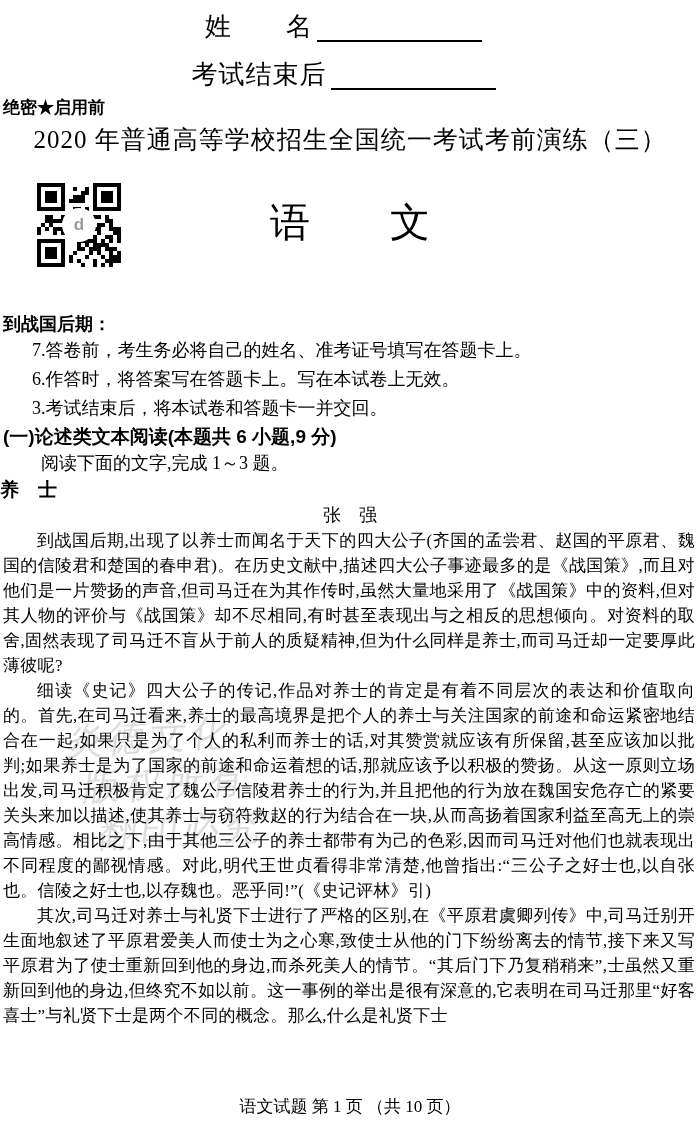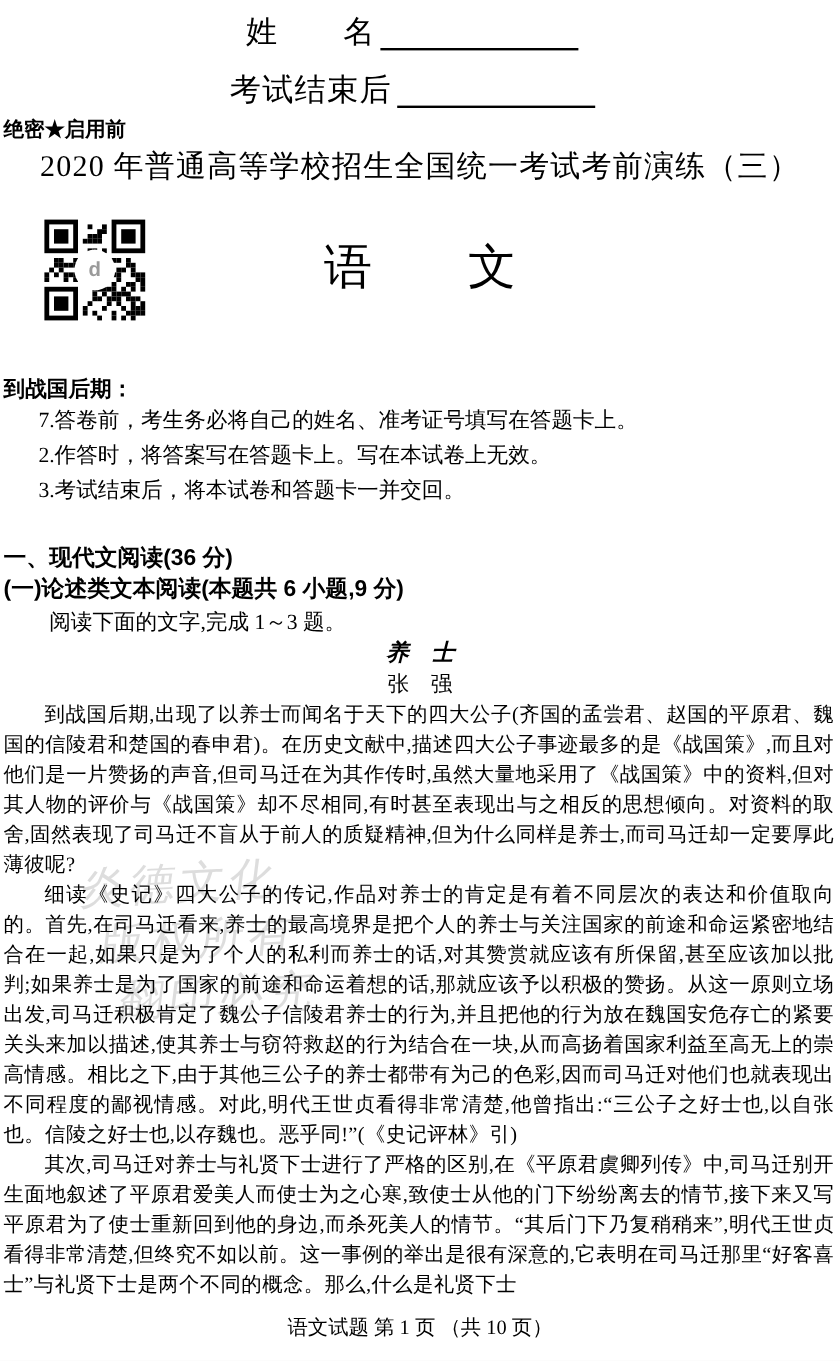--- a/index.html
+++ b/index.html
@@ -41,22 +41,22 @@
 
   .notice-heading { margin-top:66px; padding-left:3px; font-size:18px; font-weight:bold;
                     font-family:"Liberation Sans", sans-serif; line-height:24px; }
   .notice-item { padding-left:32px; font-size:18px; line-height:29px; }
 
   .part-heading { margin-top:30px; padding-left:3px; font-size:19px; font-weight:bold;
                   font-family:"Liberation Sans", sans-serif; line-height:25px; }
   .sub-heading  { padding-left:3px; font-size:19px; font-weight:bold;
                   font-family:"Liberation Sans", sans-serif; line-height:27px; }
   .instruction  { padding:0 5px; text-indent:2em; font-size:18px; line-height:27px; }
-  .essay-title  { text-align:center; font-size:19px; font-weight:bold;
-                  font-family:"Liberation Sans", sans-serif; line-height:26px;font-style:italic; }
+  .essay-title  { font-size:19px; font-weight:bold;
+                  font-family:"Liberation Sans", sans-serif; line-height:26px; }
   .essay-author { text-align:center; font-size:18px; line-height:24px; }
 
   .essay-body { padding:0 5px 0 3px; margin-top:1px; }
   .essay-body p { text-align:justify; text-justify:inter-ideograph; text-indent:2em;
                   font-size:17px; line-height:25px; letter-spacing:0.3px;
                   font-style:normal; }
 
   .footer { position:absolute; left:0; top:1096px; width:100%; text-align:center;
             font-size:17px; line-height:22px; background:#fff; }
 
@@ -203,31 +203,30 @@
         <i></i>
       </div>
     <div class="qr-logo">d</div>
   </div>
 
   <div class="subject-title">语　　文</div>
 
   <div class="notice-heading">到战国后期：</div>
   <div class="notice-list">
     <div class="notice-item">7.答卷前，考生务必将自己的姓名、准考证号填写在答题卡上。</div>
-    <div class="notice-item">2.作答时，将答案写在答题卡上。写在本试卷上无效。</div>
+    <div class="notice-item">6.作答时，将答案写在答题卡上。写在本试卷上无效。</div>
     <div class="notice-item">3.考试结束后，将本试卷和答题卡一并交回。</div>
   </div>
 
-  <div class="part-heading">一、现代文阅读(36 分)</div>
   <div class="sub-heading">(一)论述类文本阅读(本题共 6 小题,9 分)</div>
   <div class="instruction">阅读下面的文字,完成 1～3 题。</div>
   <div class="essay-title">养　士</div>
   <div class="essay-author">张　强</div>
 
   <div class="essay-body">
     <p>到战国后期,出现了以养士而闻名于天下的四大公子(齐国的孟尝君、赵国的平原君、魏国的信陵君和楚国的春申君)。在历史文献中,描述四大公子事迹最多的是《战国策》,而且对他们是一片赞扬的声音,但司马迁在为其作传时,虽然大量地采用了《战国策》中的资料,但对其人物的评价与《战国策》却不尽相同,有时甚至表现出与之相反的思想倾向。对资料的取舍,固然表现了司马迁不盲从于前人的质疑精神,但为什么同样是养士,而司马迁却一定要厚此薄彼呢?</p>
     <p>细读《史记》四大公子的传记,作品对养士的肯定是有着不同层次的表达和价值取向的。首先,在司马迁看来,养士的最高境界是把个人的养士与关注国家的前途和命运紧密地结合在一起,如果只是为了个人的私利而养士的话,对其赞赏就应该有所保留,甚至应该加以批判;如果养士是为了国家的前途和命运着想的话,那就应该予以积极的赞扬。从这一原则立场出发,司马迁积极肯定了魏公子信陵君养士的行为,并且把他的行为放在魏国安危存亡的紧要关头来加以描述,使其养士与窃符救赵的行为结合在一块,从而高扬着国家利益至高无上的崇高情感。相比之下,由于其他三公子的养士都带有为己的色彩,因而司马迁对他们也就表现出不同程度的鄙视情感。对此,明代王世贞看得非常清楚,他曾指出:“三公子之好士也,以自张也。信陵之好士也,以存魏也。恶乎同!”(《史记评林》引)</p>
-    <p>其次,司马迁对养士与礼贤下士进行了严格的区别,在《平原君虞卿列传》中,司马迁别开生面地叙述了平原君爱美人而使士为之心寒,致使士从他的门下纷纷离去的情节,接下来又写平原君为了使士重新回到他的身边,而杀死美人的情节。“其后门下乃复稍稍来”,明代王世贞看得非常清楚,但终究不如以前。这一事例的举出是很有深意的,它表明在司马迁那里“好客喜士”与礼贤下士是两个不同的概念。那么,什么是礼贤下士</p>
+    <p>其次,司马迁对养士与礼贤下士进行了严格的区别,在《平原君虞卿列传》中,司马迁别开生面地叙述了平原君爱美人而使士为之心寒,致使士从他的门下纷纷离去的情节,接下来又写平原君为了使士重新回到他的身边,而杀死美人的情节。“其后门下乃复稍稍来”,士虽然又重新回到他的身边,但终究不如以前。这一事例的举出是很有深意的,它表明在司马迁那里“好客喜士”与礼贤下士是两个不同的概念。那么,什么是礼贤下士</p>
   </div>
 
   <div class="footer">语文试题 第 1 页 （共 10 页）</div>
 
 </div>
 
 </body></html>

